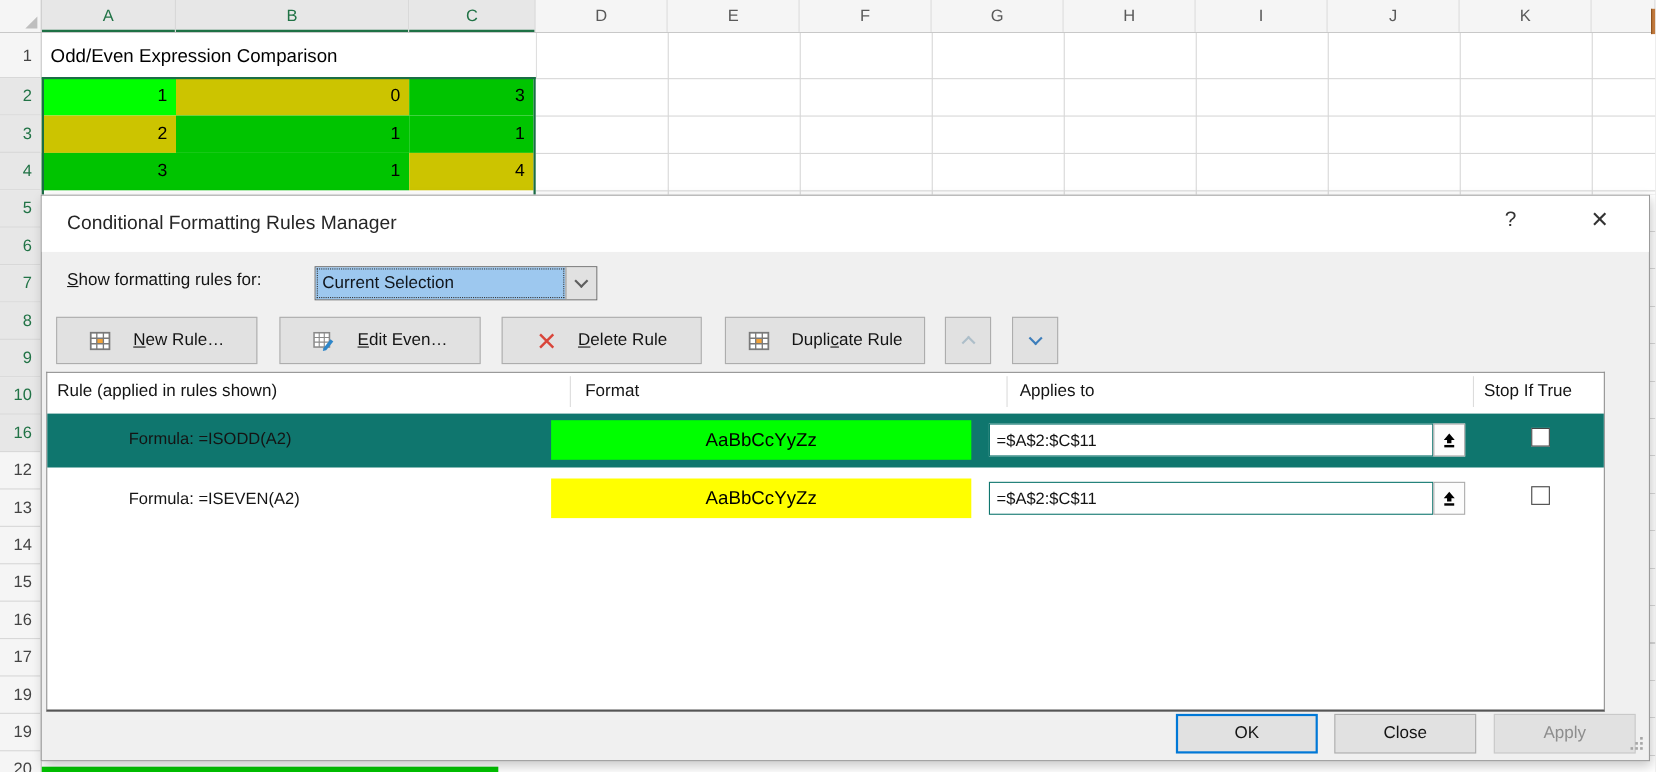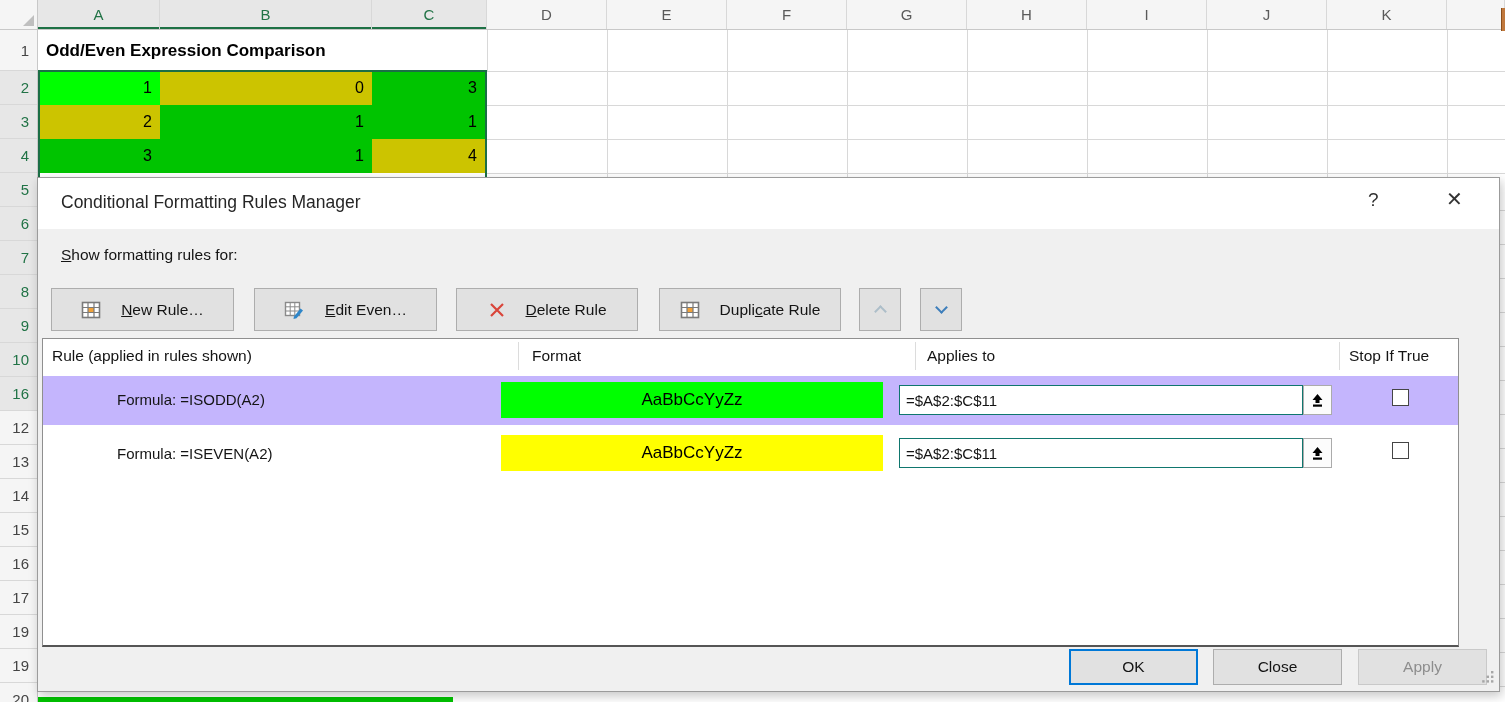--- a/index.html
+++ b/index.html
@@ -12,21 +12,21 @@
   .col-headers { position:absolute; left:0; top:0; right:0; height:30px; display:flex; background:#F5F5F5; border-bottom:1px solid #C8C8C8; }
   .corner { width:38px; position:relative; background:#F5F5F5; border-right:1px solid #C8C8C8; }
   .corner-tri { position:absolute; right:3px; bottom:3px; width:0; height:0; border-bottom:11px solid #BFBFBF; border-left:11px solid transparent; }
   .col-h { display:flex; align-items:center; justify-content:center; font-size:15px; color:#5A5A5A; border-right:1px solid #D8D8D8; background:#F5F5F5; }
   .col-h.sel { background:#E7E7E7; color:#217346; box-shadow:inset 0 -2px 0 #1E7145; }
   .w-a{width:122px}.w-b{width:212px}.w-c{width:115px}.w-n{width:120px}.w-f{flex:1}
   .row-headers { position:absolute; left:0; top:30px; width:38px; height:672px; overflow:hidden; background:#F5F5F5; border-right:1px solid #C8C8C8; }
   .rh { height:34px; display:flex; align-items:center; justify-content:flex-end; padding-right:8px; font-size:15px; color:#444; border-bottom:1px solid #D8D8D8; }
   .rh.first { height:41px; }
   .rh.sel { background:#E7E7E7; color:#217346; }
-  .title-cell { position:absolute; left:40px; top:30px; width:447px; height:41px; line-height:41px; padding-left:6px; font-size:17px; font-weight:bold; color:#000; background:#fff; }
+  .title-cell { position:absolute; left:40px; top:30px; width:447px; height:41px; line-height:41px; padding-left:6px; font-size:17px; font-weight:normal; color:#000; background:#fff; }
   .cell { position:absolute; height:34px; line-height:34px; text-align:right; padding-right:8px; font-size:16px; color:#000; }
   .r2{top:71px}.r3{top:105px}.r4{top:139px}
   .ca{left:38px;width:122px}.cb{left:160px;width:212px}.cc{left:372px;width:113px}
   .selb { position:absolute; background:#1B6E45; }
   .vline { position:absolute; top:30px; height:147px; width:1px; background:#D8D8D8; }
   .hline { position:absolute; left:487px; right:0; height:1px; background:#D8D8D8; }
   .right-sliver { position:absolute; left:1500px; top:177px; width:5px; height:525px;
     background:repeating-linear-gradient(to bottom, #fff 0 33px, #D8D8D8 33px 34px); }
   .orange-sliver { position:absolute; left:1501px; top:8px; width:4px; height:23px; background:#C0783C; border-left:1px solid #8A4F1D; }
   .bottom-green { position:absolute; left:38px; top:697px; width:415px; height:5px; background:#00C400; }
@@ -44,21 +44,21 @@
   .chev.blue { border-color:#3D7EBB; }
   .chev.dis { border-color:#ADBEC9; }
   .chev.up { transform:rotate(-135deg); margin-top:4px; }
   .tb-btn { position:absolute; top:110px; height:43px; background:#E1E1E1; border:1px solid #ADADAD; display:flex; align-items:center; justify-content:center; gap:20px; font-size:15.5px; color:#141414; cursor:default; }
   .u { text-decoration:underline; }
   .rules-list { position:absolute; left:4px; top:160px; width:1417px; height:309px; background:#fff; border:1px solid #8F8F8F; border-bottom:2px solid #555; }
   .list-header { position:absolute; left:0; top:0; width:100%; height:34px; }
   .lh { position:absolute; top:8px; font-size:15.5px; color:#141414; }
   .lh-sep { position:absolute; top:3px; height:28px; width:1px; background:#DCDCDC; }
   .rule-row { position:absolute; left:0; width:100%; }
-  .rule-row.sel { background:#c4b5fd; }
+  .rule-row.sel { background:#0f766e; }
   .rr-formula { position:absolute; left:74px; font-size:15px; color:#141414; }
   .rr-swatch { position:absolute; left:458px; width:382px; height:36px; display:flex; align-items:center; justify-content:center; font-size:17px; color:#000; }
   .rr-input { position:absolute; left:856px; width:404px; height:30px; background:#fff; border:1px solid #0f766e; font-size:15px; color:#141414; display:flex; align-items:center; padding:0 6px; }
   .rr-picker { position:absolute; left:1260px; width:29px; height:30px; background:#FCFCFC; border:1px solid #ABABAB; display:flex; align-items:center; justify-content:center; }
   .rr-check { position:absolute; left:1349px; width:17px; height:17px; background:#fff; border:1px solid #454545; }
   .fbtn { position:absolute; top:471px; width:129px; height:36px; background:#E1E1E1; border:1px solid #ADADAD; display:flex; align-items:center; justify-content:center; font-size:15.5px; color:#141414; cursor:default; }
   .fbtn.default { border:2px solid #0078D7; }
   .fbtn.disabled { color:#8D8D8D; border-color:#C9C9C9; }
   .grip { position:absolute; right:5px; bottom:4px; }
 </style>
@@ -144,20 +144,26 @@
 
   <div class="dialog">
     <div class="dlg-titlebar">
       <div class="dlg-title">Conditional Formatting Rules Manager</div>
       <div class="dlg-help">?</div>
       <div class="dlg-close">✕</div>
     </div>
 
     <div class="show-label"><span></span><span class="u">S</span><span>how formatting rules for:</span></div>
 
+    <div class="combo">
+      <div class="combo-value" style="background-color: rgb(157, 200, 239);">Current Selection</div>
+      <div class="combo-btn">
+          <span class="chev"></span>
+        </div>
+    </div>
 
     <div class="tb-btn" style="left:13px;width:183px">
       <svg width="20" height="20" viewBox="0 0 20 20">
           <rect x="1.5" y="2.5" width="17" height="15" fill="#fff" stroke="#7A7A7A" stroke-width="1.6"></rect>
           <rect x="7" y="7.5" width="6" height="5" fill="#F2A33A"></rect>
           <path d="M1.5 7.5h17M1.5 12.5h17M7 2.5v15M13 2.5v15" stroke="#7A7A7A" stroke-width="1.2" fill="none"></path>
         </svg>
       <span><span></span><span class="u">N</span><span>ew Rule…</span></span>
     </div>
     <div class="tb-btn" style="left:216px;width:183px">

